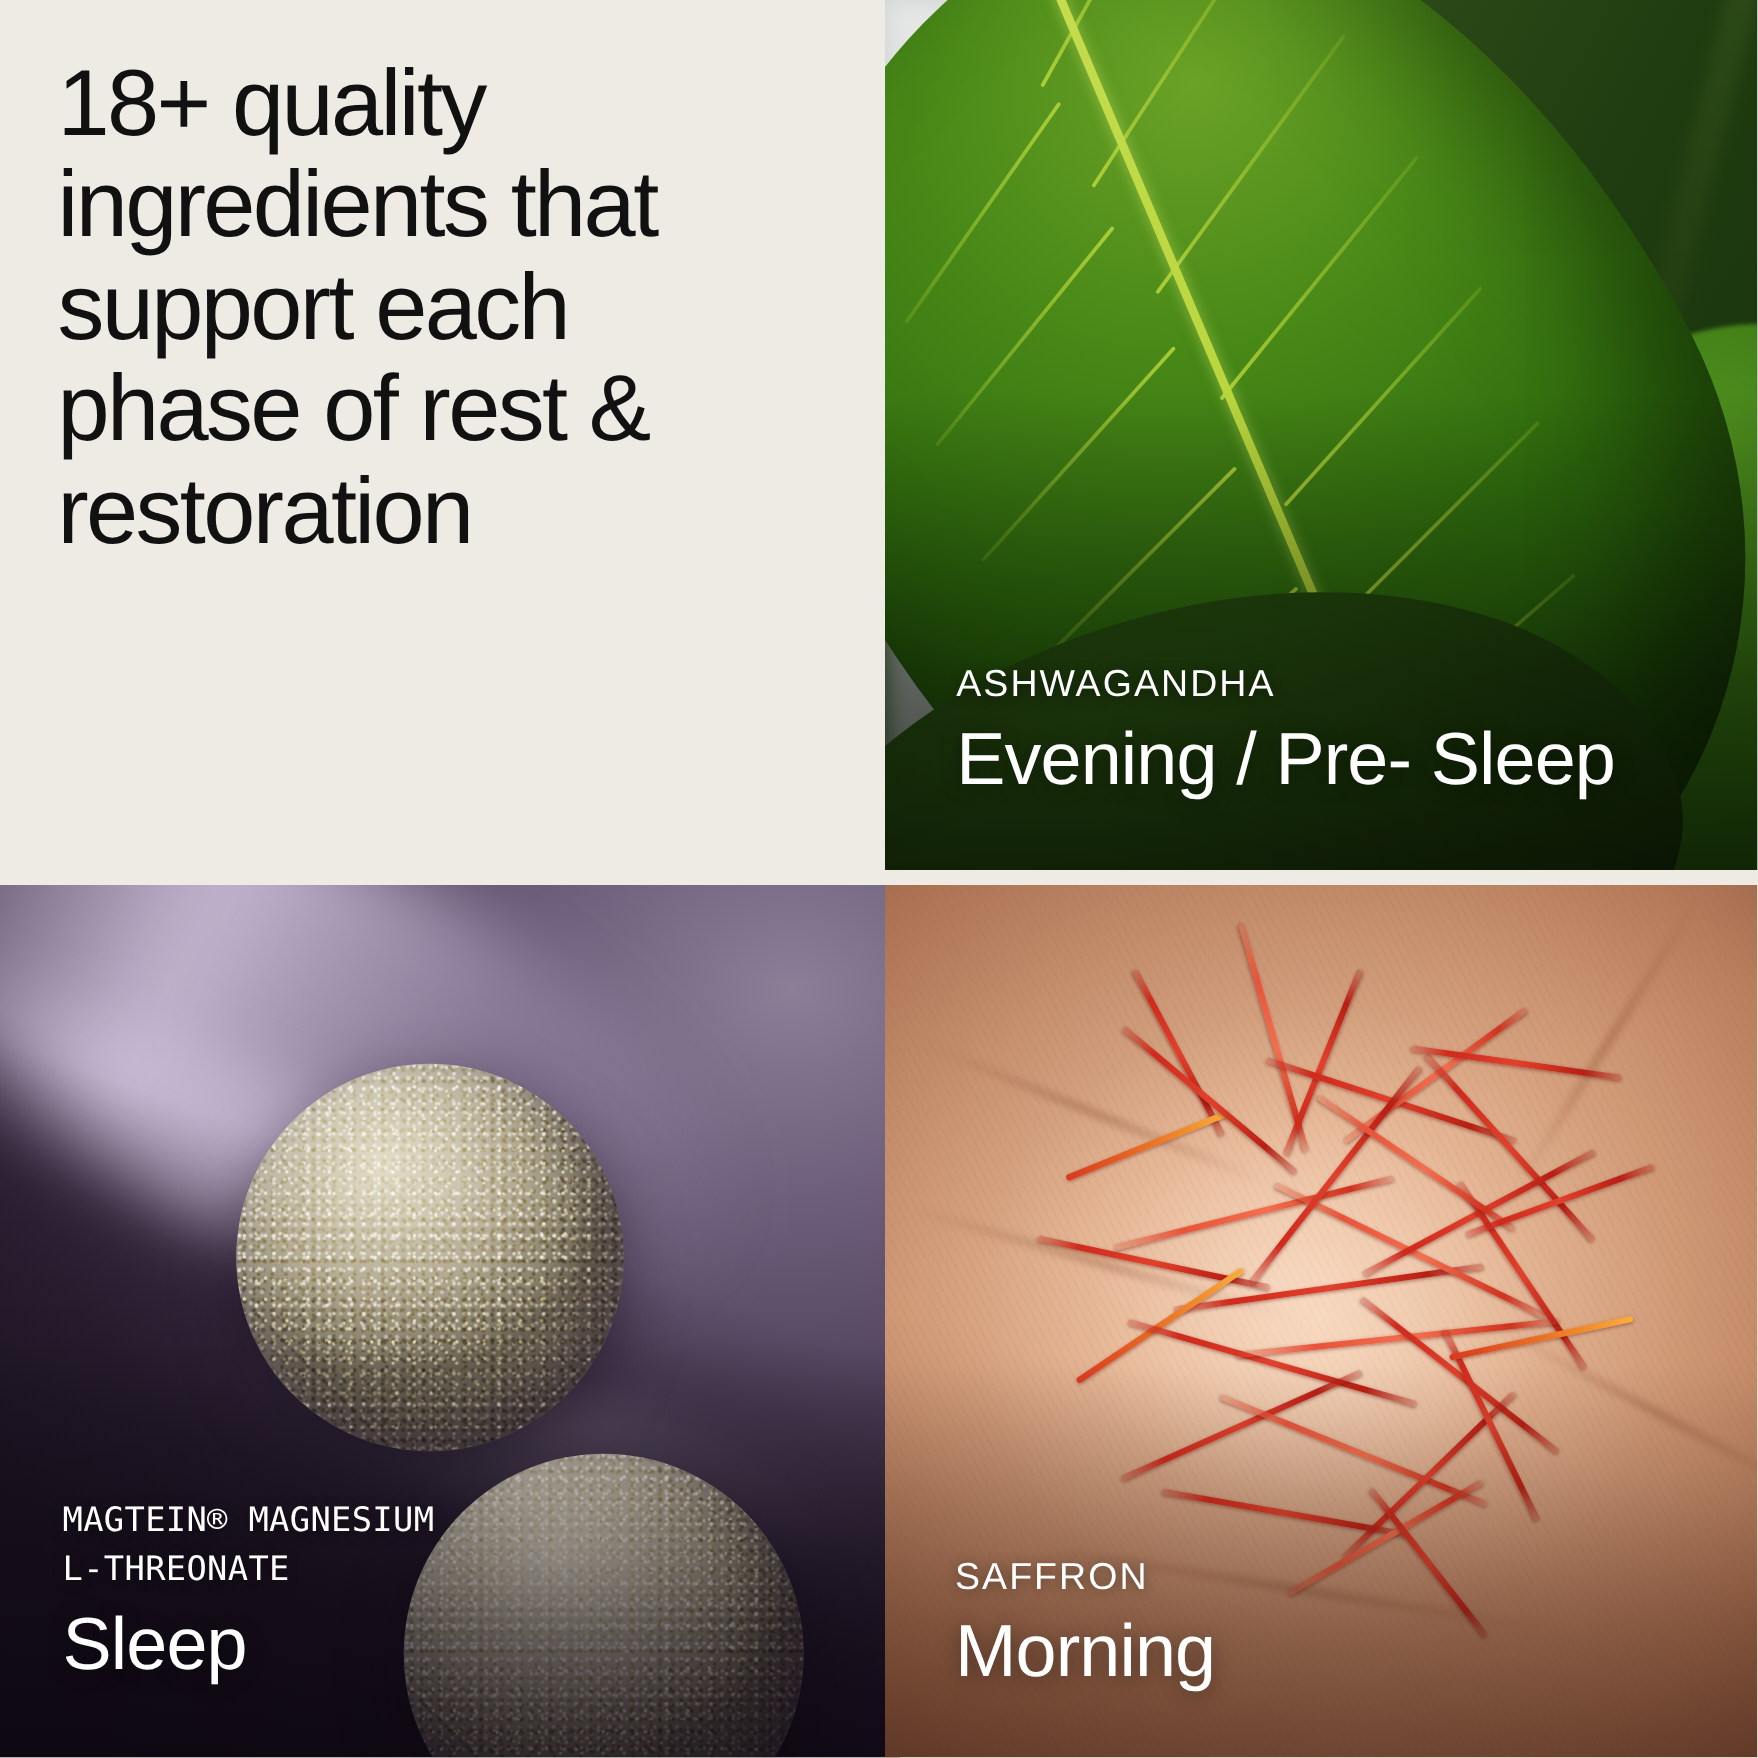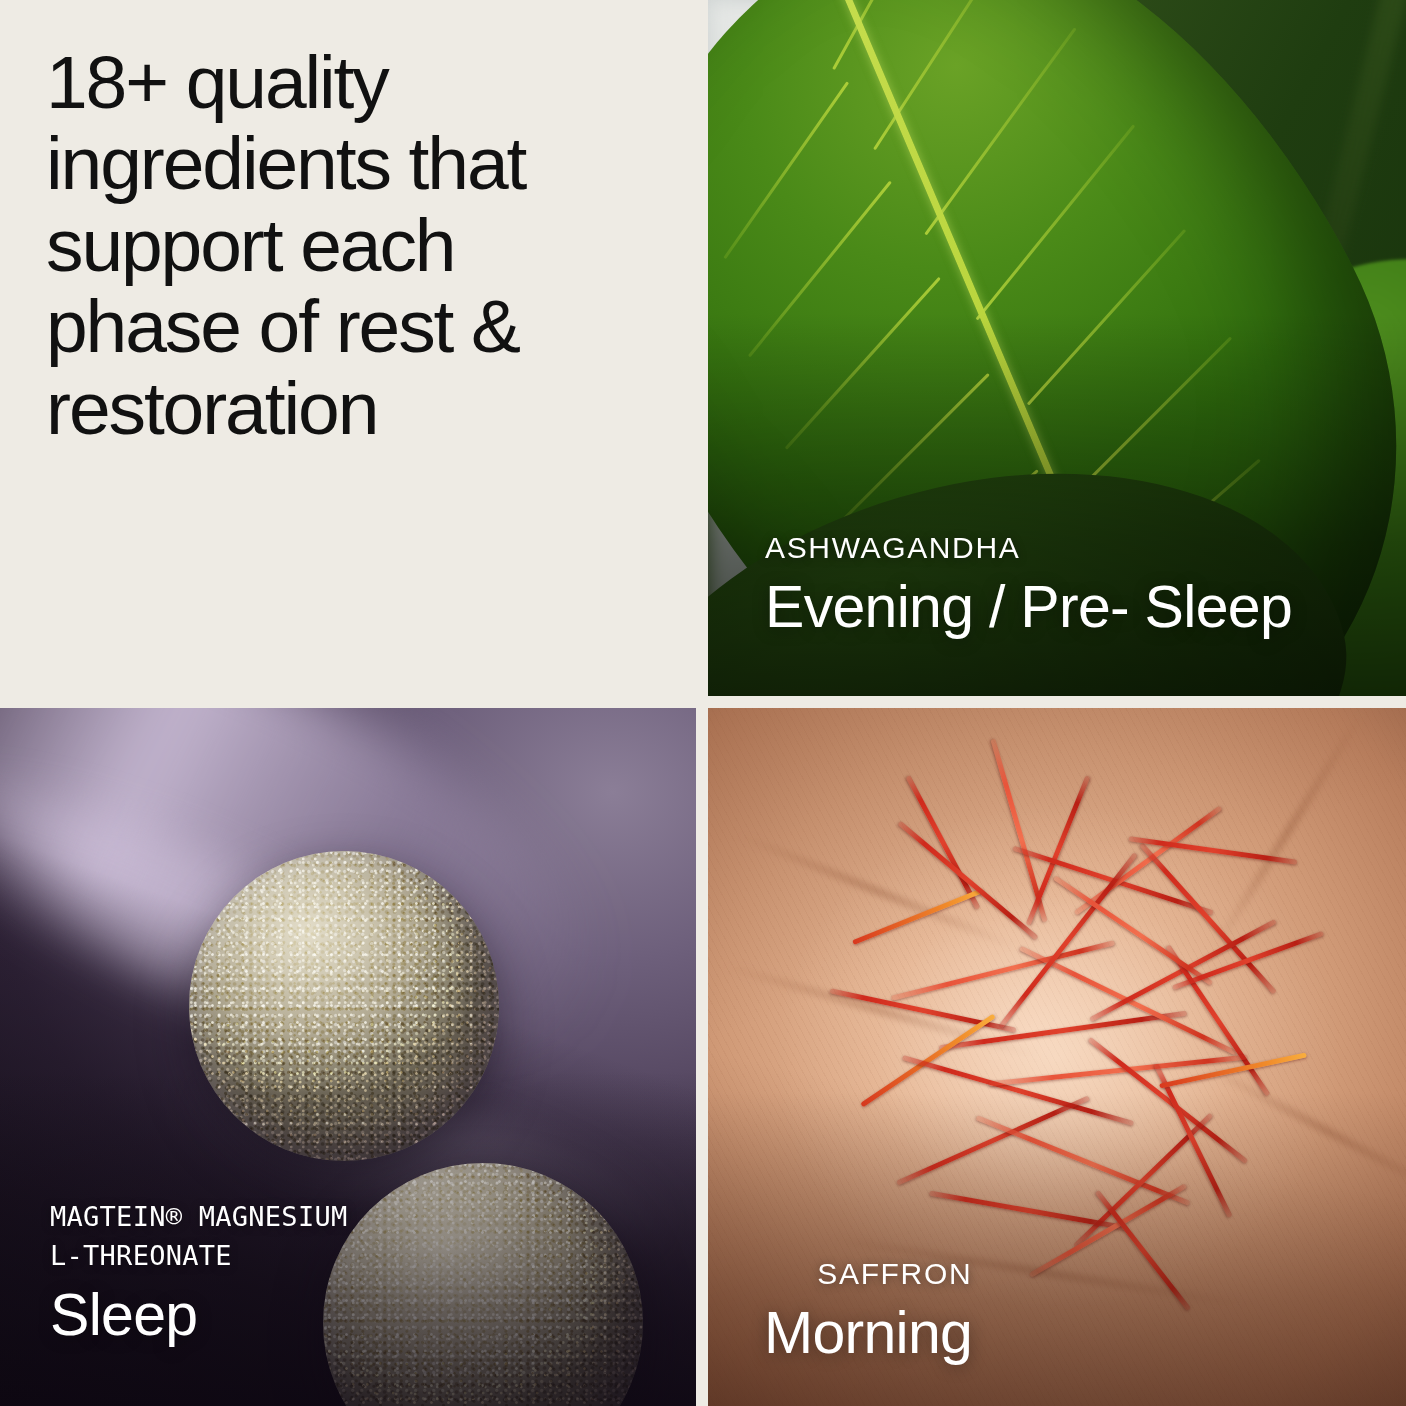--- a/index.html
+++ b/index.html
@@ -160,20 +160,21 @@
     position: absolute; inset: 0;
     background:
       linear-gradient(180deg, rgba(0,0,0,0) 45%, rgba(0,0,0,.42) 78%, rgba(0,0,0,.58) 100%);
   }
 
   
   .purple-panel {
     left: 0; top: 708px;
     width: 696px; height: 698px;
     background: #2b2132;
+    padding-left: 24px;
   }
   .purple-bg {
     position: absolute; inset: 0;
     background:
       radial-gradient(130% 110% at 88% 12%, #8b7e97 0%, #6d5f7b 22%, #4d3f58 46%, #33263c 70%, #241a2b 100%);
   }
   .purple-dark {
     position: absolute; inset: 0;
     background:
       linear-gradient(200deg, rgba(70,55,80,.0) 0%, rgba(30,22,36,.0) 40%, rgba(22,15,27,.85) 78%, rgba(16,10,20,.96) 100%);
@@ -407,19 +408,19 @@
         <div class="thread" style="left:240px; top:430px; width:150px; transform:rotate(52deg);"></div>
         <div class="thread" style="left:130px; top:120px; width:220px; transform:rotate(-52deg);"></div>
         <div class="thread bright" style="left:210px; top:110px; width:190px; transform:rotate(34deg);"></div>
         <div class="thread" style="left:340px; top:140px; width:160px; transform:rotate(-20deg);"></div>
         <div class="thread" style="left:50px;  top:60px;  width:180px; transform:rotate(40deg);"></div>
       </div>
 
       <div class="saffron-vignette"></div>
     </div>
 
-    <div class="tile-caption" style="left:56px; bottom:40px;text-align:right;">
+    <div class="tile-caption" style="left:56px; bottom:52px;">
       <span class="cap-eyebrow">SAFFRON</span>
       <span class="cap-title">Morning</span>
     </div>
   </section>
 
 </div>
 
 </body></html>

